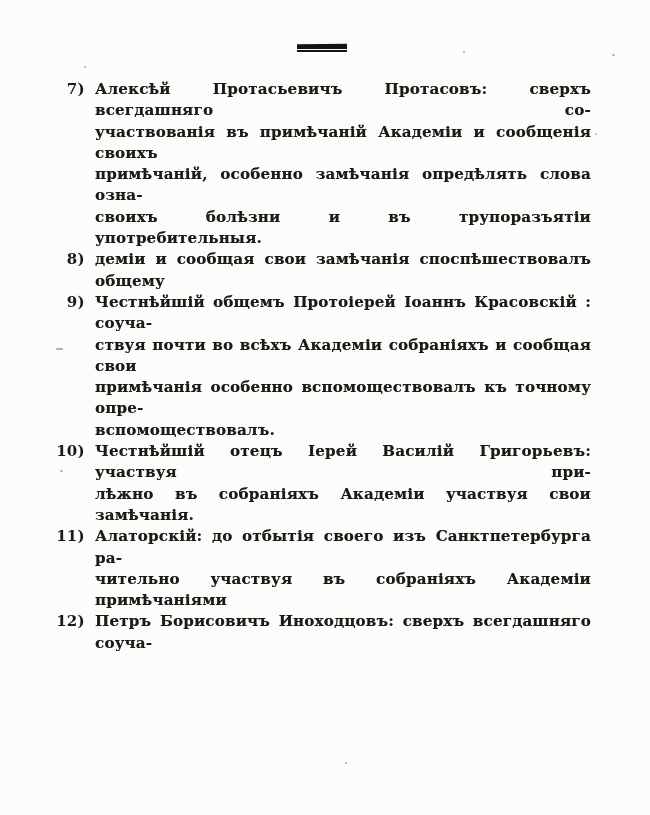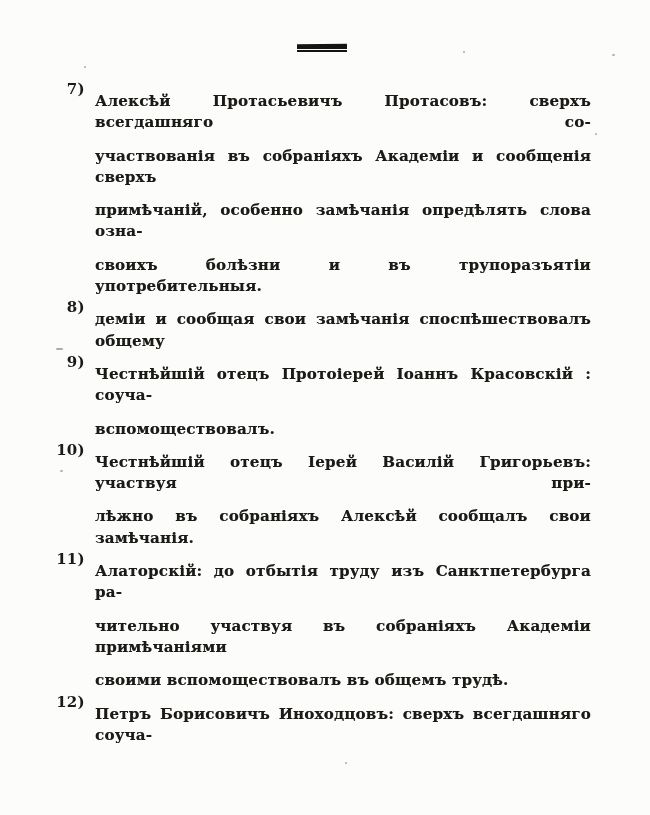--- a/index.html
+++ b/index.html
@@ -58,21 +58,20 @@
   }
   .line {
     font-size: 15px;
     font-weight: 700;
     line-height: 21.3px;
     letter-spacing: 0.25px;
     text-align: justify;
     text-align-last: justify;
     white-space: normal;
     text-shadow: 0.25px 0 0 rgba(28,26,23,0.55);
-    margin-top: 12px;
   }
   .line.last {
     text-align-last: left;
   }
   
   .speckle {
     position: absolute;
     background: #6f6b66;
     border-radius: 50%;
     opacity: 0.55;
@@ -99,55 +98,56 @@
   <div class="speckle sp5"></div>
   <div class="speckle sp6"></div>
   <div class="speckle sp7"></div>
 
   <div class="entries">
 
     <div class="entry">
       <span class="num">7)</span>
       <div class="body">
         <div class="line">Алексѣй Протасьевичъ Протасовъ: сверхъ всегдашняго со-</div>
-        <div class="line">участвованія въ собраніяхъ Академіи и сообщенія сверхъ</div>
+        <div class="line">участвованія въ примѣчаній Академіи и сообщенія своихъ</div>
         <div class="line">примѣчаній, особенно замѣчанія опредѣлять слова озна-</div>
         <div class="line last">своихъ болѣзни и въ трупоразъятіи употребительныя.</div>
       </div>
     </div>
 
     <div class="entry">
       <span class="num">8)</span>
       <div class="body">
         <div class="line">деміи и сообщая свои замѣчанія споспѣшествовалъ общему</div>
       </div>
     </div>
 
     <div class="entry">
       <span class="num">9)</span>
       <div class="body">
-        <div class="line">Честнѣйшій отецъ Протоіерей Іоаннъ Красовскій : соуча-</div>
+        <div class="line">Честнѣйшій общемъ Протоіерей Іоаннъ Красовскій : соуча-</div>
+        <div class="line">ствуя почти во всѣхъ Академіи собраніяхъ и сообщая свои</div>
+        <div class="line">примѣчанія особенно вспомоществовалъ къ точному опре-</div>
         <div class="line last">вспомоществовалъ.</div>
       </div>
     </div>
 
     <div class="entry">
       <span class="num">10)</span>
       <div class="body">
         <div class="line">Честнѣйшій отецъ Іерей Василій Григорьевъ: участвуя при-</div>
-        <div class="line last">лѣжно въ собраніяхъ Алексѣй сообщалъ свои замѣчанія.</div>
+        <div class="line last">лѣжно въ собраніяхъ Академіи участвуя свои замѣчанія.</div>
       </div>
     </div>
 
     <div class="entry">
       <span class="num">11)</span>
       <div class="body">
-        <div class="line">Алаторскій: до отбытія труду изъ Санктпетербурга ра-</div>
+        <div class="line">Алаторскій: до отбытія своего изъ Санктпетербурга ра-</div>
         <div class="line">чительно участвуя въ собраніяхъ Академіи примѣчаніями</div>
-        <div class="line last">своими вспомоществовалъ въ общемъ трудѣ.</div>
       </div>
     </div>
 
     <div class="entry">
       <span class="num">12)</span>
       <div class="body">
         <div class="line">Петръ Борисовичъ Иноходцовъ: сверхъ всегдашняго соуча-</div>
 
       </div>
     </div>

